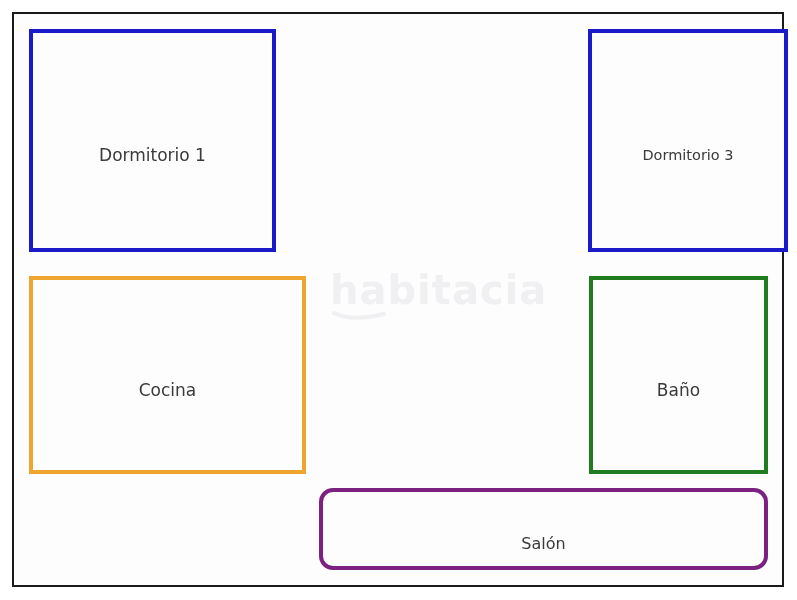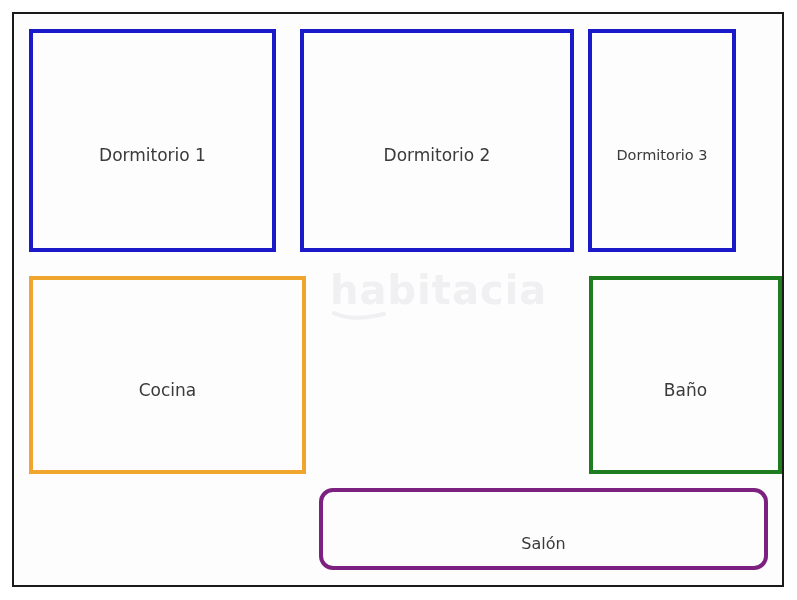--- a/index.html
+++ b/index.html
@@ -37,24 +37,24 @@
   }
   .room-label {
     color: #3a3a3a;
     font-size: 17px;
     white-space: nowrap;
     margin-top: 29px;
   }
   
   .r-dorm1 { left: 29px;  top: 29px;  width: 247px; height: 223px; border-color: #1a1ac8; }
   .r-dorm2 { left: 300px; top: 29px;  width: 274px; height: 223px; border-color: #1a1ac8; }
-  .r-dorm3 { left: 588px; top: 29px;  width: 148px; height: 223px; border-color: #1a1ac8; }
+  .r-dorm3 { left: 588px; top: 29px;  width: 200px; height: 223px; border-color: #1a1ac8; }
   .r-dorm3 .room-label { font-size: 14.5px; }
   .r-cocina { left: 29px;  top: 276px; width: 277px; height: 198px; border-color: #f0a62e; }
-  .r-bano   { left: 589px; top: 276px; width: 193px; height: 198px; border-color: #1f7d1f; }
+  .r-bano   { left: 589px; top: 276px; width: 179px; height: 198px; border-color: #1f7d1f; }
   .r-salon  { left: 319px; top: 488px; width: 449px; height: 82px;  border-color: #7d2181; border-radius: 14px; }
   .r-salon .room-label { font-size: 16px; }
   
   .watermark {
     position: absolute;
     left: 330px;
     top: 270px;
     z-index: 1;
     color: #f0eff1;
     font-size: 40px;
@@ -80,23 +80,20 @@
     <span>habitacia</span>
     <svg class="watermark-swoosh" width="56" height="12" viewBox="0 0 56 12">
       <path d="M2 3 Q 20 12 52 4" fill="none" stroke="#f0eff1" stroke-width="4" stroke-linecap="round"></path>
     </svg>
   </div>
 
   <div class="room r-dorm1">
     <span class="room-label">Dormitorio 1</span>
   </div>
 
-  <div class="room r-dorm2">
-    <span class="room-label">Dormitorio 2</span>
-  </div>
 
   <div class="room r-dorm3">
     <span class="room-label">Dormitorio 3</span>
   </div>
 
   <div class="room r-cocina">
     <span class="room-label">Cocina</span>
   </div>
 
   <div class="room r-bano">

